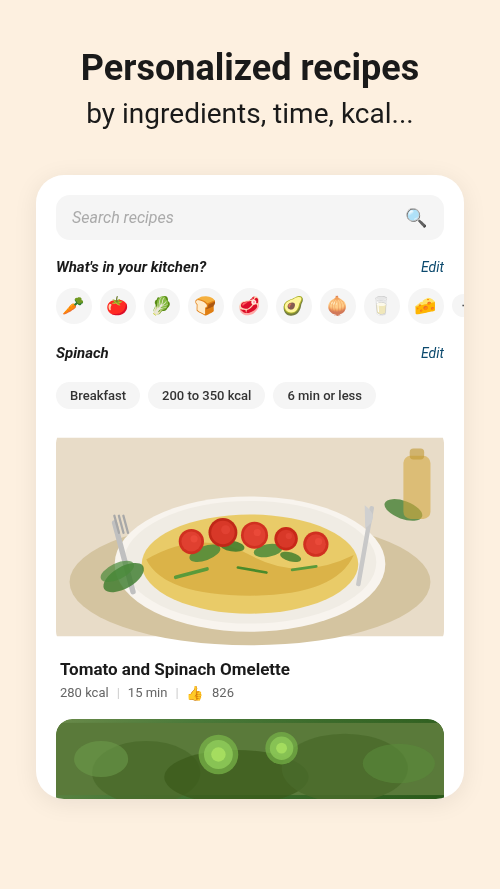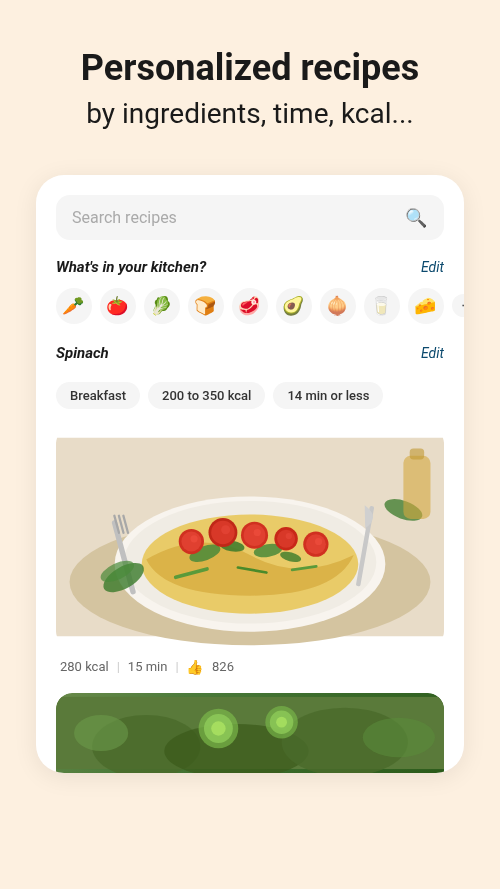--- a/index.html
+++ b/index.html
@@ -47,20 +47,21 @@
       background: #f5f5f5;
       border-radius: 14px;
       padding: 12px 16px;
       margin-bottom: 18px;
     }
 
     .search-placeholder {
       flex: 1;
       color: #aaa;
       font-size: 16px;
+      font-style: italic;
     }
 
     .search-icon {
       color: #555;
       font-size: 18px;
     }
 
     
     .section-header {
       display: flex;
@@ -244,21 +245,21 @@
   </div>
 
   <div class="filters-section">
     <div class="section-header">
       <span class="section-title">Spinach</span>
       <span class="edit-link">Edit</span>
     </div>
     <div class="filter-tags">
       <span class="filter-tag">Breakfast</span>
       <span class="filter-tag">200 to 350 kcal</span>
-      <span class="filter-tag">14 min or less</span>
+      <span class="filter-tag">6 min or less</span>
     </div>
   </div>
 
 
   <div class="recipe-card">
     <div class="recipe-image-placeholder">
       <svg viewBox="0 0 430 220" xmlns="http://www.w3.org/2000/svg" style="width:100%;height:100%;display:block;">
 
         <rect width="430" height="220" fill="#e8dcc8"></rect>
 
@@ -306,20 +307,21 @@
 
         <ellipse cx="75" cy="155" rx="25" ry="12" fill="#3a7a2a" opacity="0.8" transform="rotate(-30,75,155)"></ellipse>
         <ellipse cx="68" cy="148" rx="20" ry="9" fill="#4a8a3a" opacity="0.7" transform="rotate(-25,68,148)"></ellipse>
         <ellipse cx="385" cy="80" rx="22" ry="10" fill="#3a7a2a" opacity="0.75" transform="rotate(20,385,80)"></ellipse>
 
         <rect x="385" y="20" width="30" height="70" rx="8" fill="#d4a840" opacity="0.6"></rect>
         <rect x="392" y="12" width="16" height="12" rx="4" fill="#c09830" opacity="0.6"></rect>
       </svg>
     </div>
     <div class="recipe-info">
+      <div class="recipe-name">Tomato and Spinach Omelette</div>
       <div class="recipe-meta">
         <span>280 kcal</span>
         <span class="meta-divider">|</span>
         <span>15 min</span>
         <span class="meta-divider">|</span>
         <span class="thumb-icon">👍</span>
         <span>826</span>
       </div>
     </div>
   </div>

